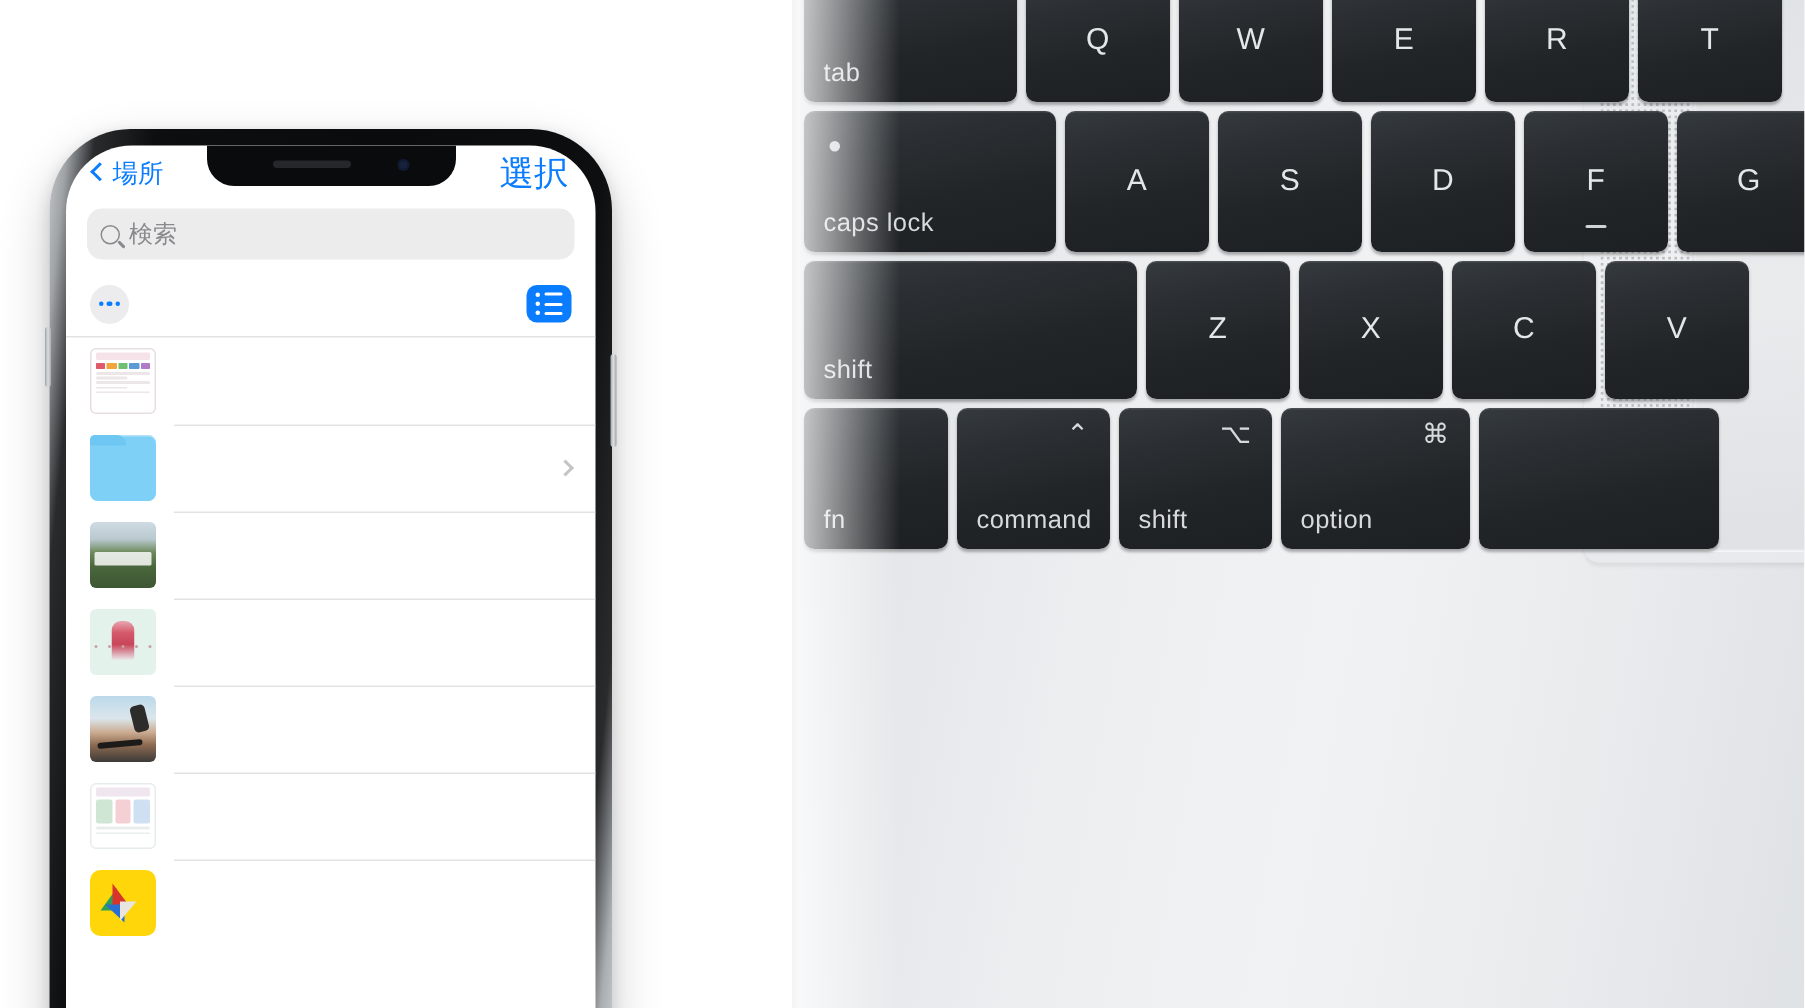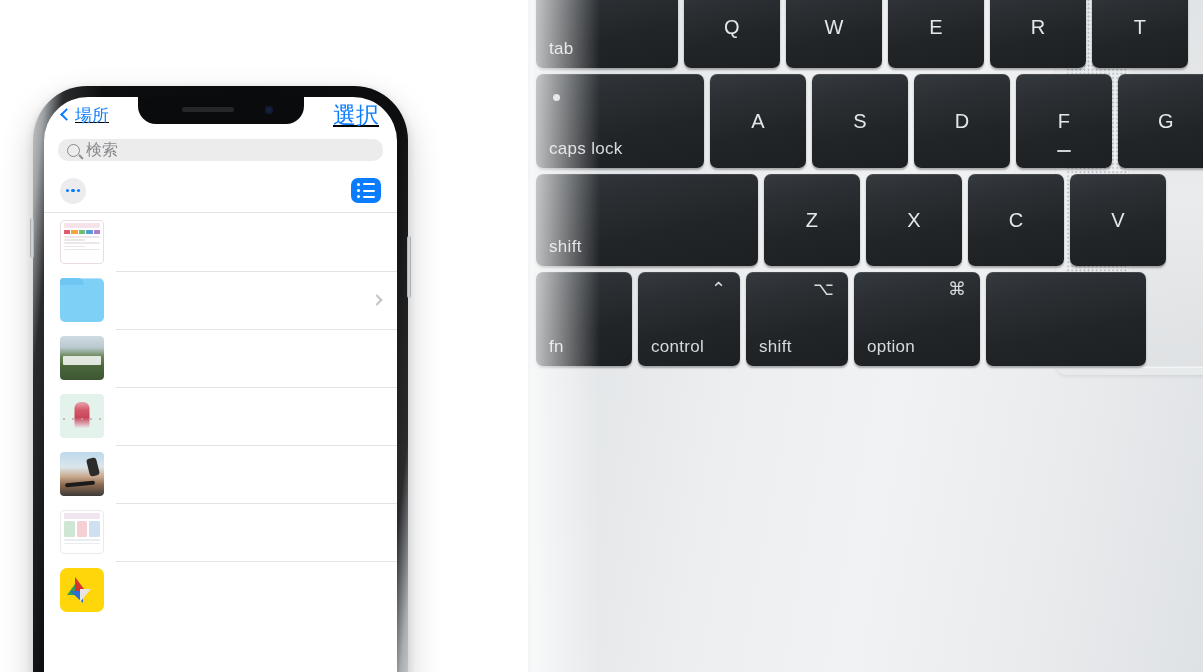--- a/index.html
+++ b/index.html
@@ -162,38 +162,37 @@
   .batt::after{
     content:""; position:absolute; right:-3.4px; top:3.2px;
     width:2px; height:4.4px; background:rgba(0,0,0,.45); border-radius:0 1px 1px 0;
   }
   .batt i { display:block; height:100%; background:#000; border-radius:1.3px; }
 
   
   #navbar {
     position:relative; height:36px; display:flex; align-items:center;
     padding:0 18px;
-    text-decoration:underline;
   }
   #navback { display:flex; align-items:center; color:#0a7cff; font-size:17px; gap:1px; }
   #navback .chev {
     display:inline-block; width:9px; height:9px;
     border-left:2.6px solid #0a7cff; border-bottom:2.6px solid #0a7cff;
     transform:rotate(45deg); margin-right:3px; margin-bottom:1px;
   }
   #navtitle {
     position:absolute; left:0; right:0; text-align:center;
     font-size:17px; font-weight:700; color:#000; pointer-events:none;
   }
   #navselect { margin-left:auto; color:#0a7cff; font-size:23px; }
 
   
   #searchwrap { padding:6px 14px 8px; }
   #searchbar {
-    height:22px; background:#ececed; border-radius:10px;
+    height:34px; background:#ececed; border-radius:10px;
     display:flex; align-items:center; padding:0 9px; gap:6px;
   }
   .searchicon {
     width:13px; height:13px; border:1.9px solid #8a8a8e; border-radius:50%;
     position:relative; flex:none;
   }
   .searchicon::after{
     content:""; position:absolute; right:-4.5px; bottom:-2.5px;
     width:6px; height:1.9px; background:#8a8a8e; border-radius:1px;
     transform:rotate(45deg);
@@ -386,21 +385,21 @@
           <div class="key letter" style="width: 96px; height: 92px;">
             <span class="lbl">V</span>
           </div>
         </div>
         <div class="kbrow" style="left: 8px; top: 272px;">
           <div class="key mod" style="width: 96px; height: 94px;">
             <span class="lbl">fn</span>
           </div>
           <div class="key mod" style="width: 102px; height: 94px;">
             <span class="glyph">⌃</span>
-            <span class="lbl">control</span>
+            <span class="lbl">command</span>
           </div>
           <div class="key mod" style="width: 102px; height: 94px;">
             <span class="glyph">⌥</span>
             <span class="lbl">shift</span>
           </div>
           <div class="key mod" style="width: 126px; height: 94px;">
             <span class="glyph">⌘</span>
             <span class="lbl">option</span>
           </div>
           <div class="key mod" style="width: 160px; height: 94px;"></div>

